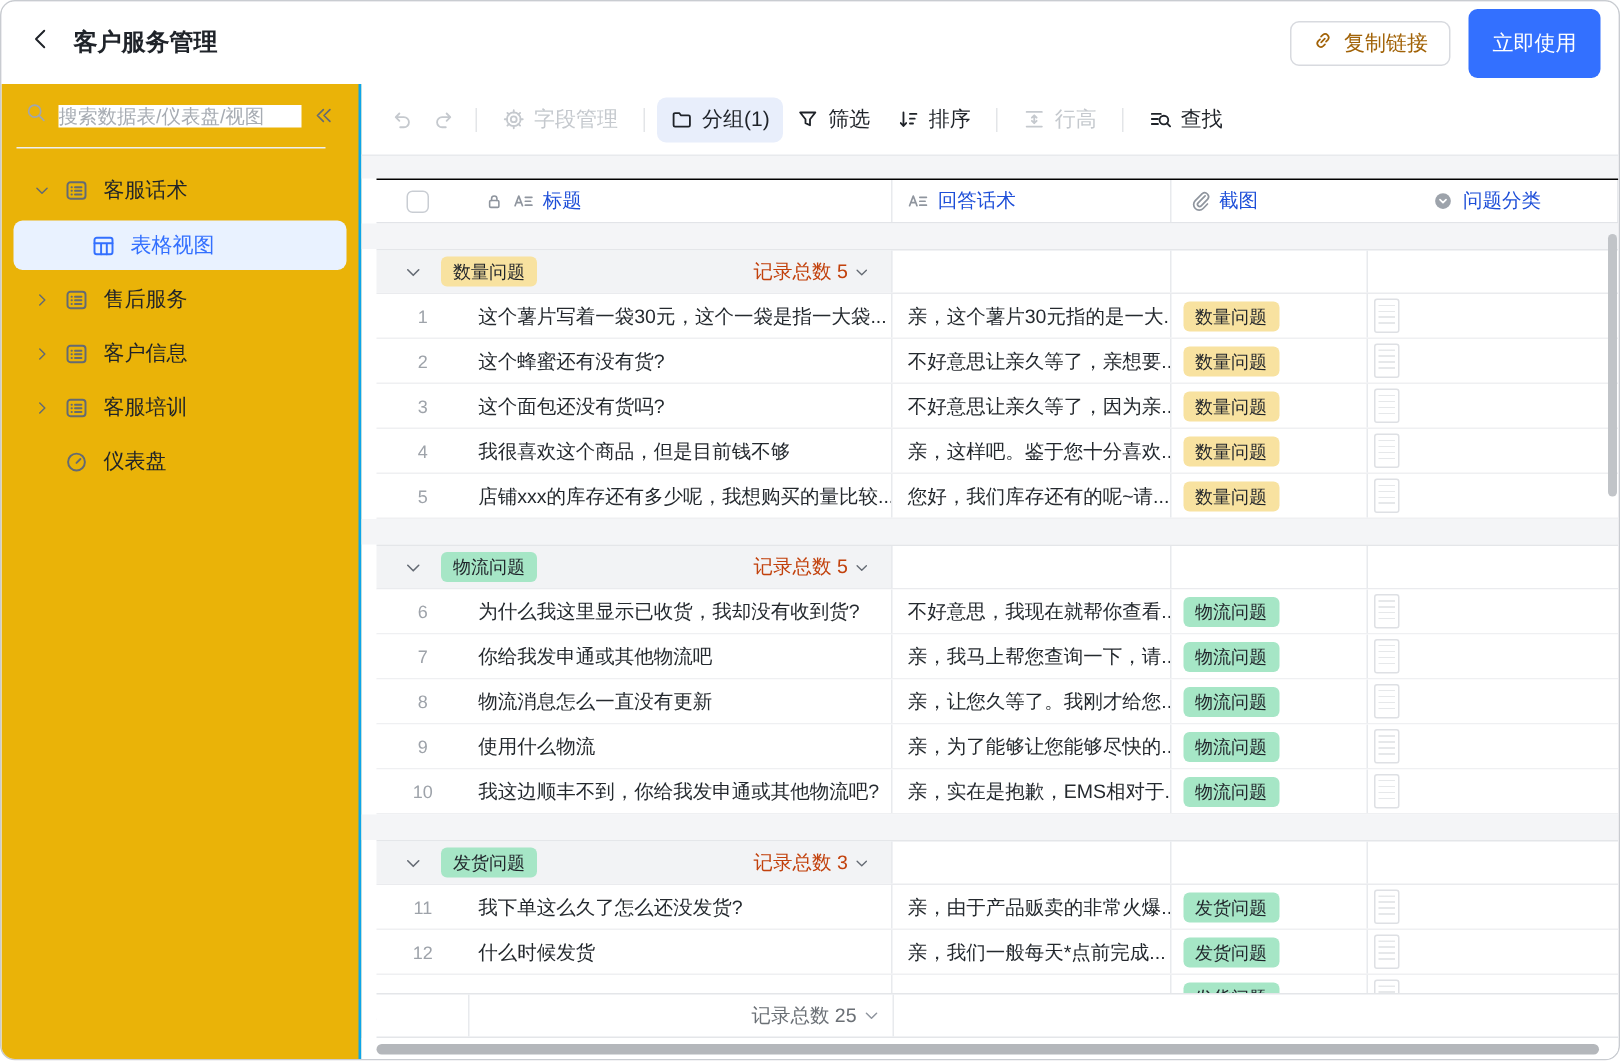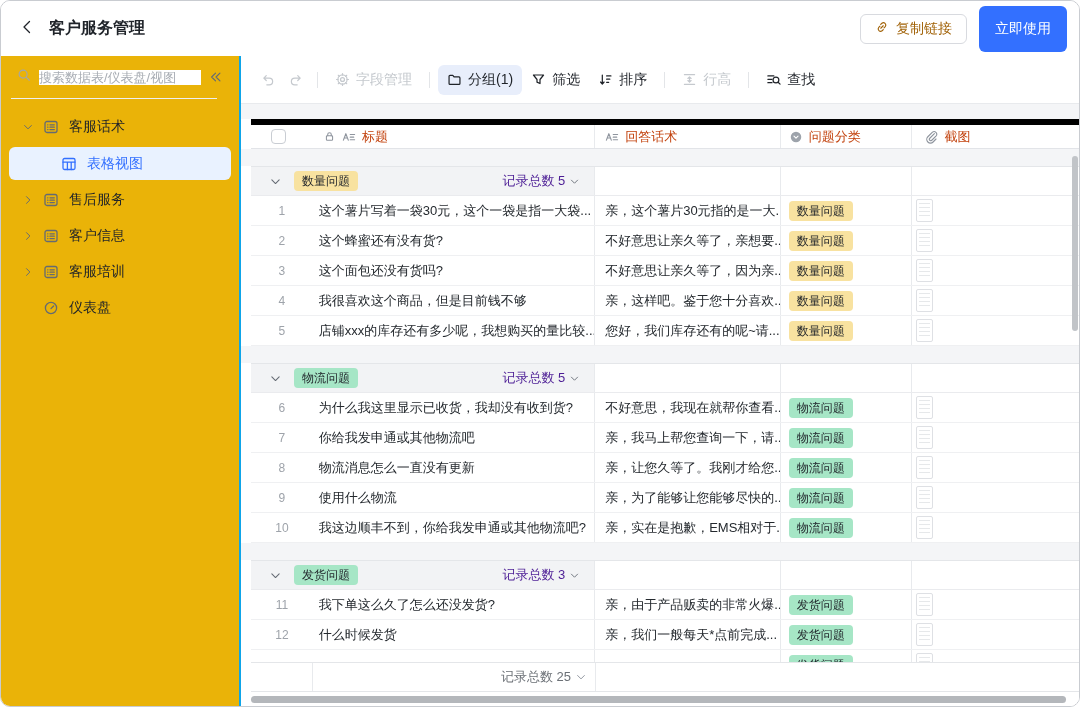--- a/index.html
+++ b/index.html
@@ -36,37 +36,37 @@
   .tbtn { display:flex; align-items:center; gap:6px; height:30px; padding:0 9px; border-radius:6px; font-size:14px; color:#1F2329; cursor:pointer; white-space:nowrap; }
   .tbtn.icon-only { padding:0 6px; }
   .tbtn.disabled { color:#C5C9CE; cursor:default; }
   .tbtn.active { background:#E8EEFB; }
   .tdiv { width:1px; height:16px; background:#E3E5E8; margin:0 8px; }
 
   
   .canvas { position:absolute; left:240px; top:103px; right:0; bottom:0; background:#fff; overflow:hidden; }
   .strip-top { position:absolute; left:0; top:0; right:0; height:15px; background:#F4F5F7; }
   .tablewrap { position:absolute; left:10px; top:15px; right:0; }
-  .thead { height:30px; display:flex; background:#fff; border-top:6px solid #000000; border-bottom:1px solid #E2E4E8; font-size:13px; color:#c2410c; }
+  .thead { height:30px; display:flex; background:#fff; border-top:1px solid #000000; border-bottom:1px solid #E2E4E8; font-size:13px; color:#1d4ed8; }
   .hc { display:flex; align-items:center; gap:6px; }
   .bR { border-right:1px solid #E8EAED; }
   .c-num { width:62px; } .c-title { width:283px; } .c-answer { width:186px; } .c-cat { width:132px; } .c-shot { width:167px; }
   .thead .c-num { padding-left:20px; }
   .thead .c-title { padding-left:10px; }
   .thead .c-answer { padding-left:10px; }
   .thead .c-cat { padding-left:8px; }
   .thead .c-shot { padding-left:12px; }
   .checkbox { width:15px; height:15px; border:1.5px solid #C9CDD3; border-radius:4px; background:#fff; cursor:pointer; }
   .ficon { color:#8F959E; display:flex; }
 
   .ggap { height:17px; background:#F4F5F7; margin-left:-10px; width:calc(100% + 10px); }
   .ghead { height:30px; display:flex; border-top:1px solid #E4E6E9; border-bottom:1px solid #EAEBEE; background:#fff; }
   .ghead .gl { width:345px; background:#F2F3F5; display:flex; align-items:center; padding:0 14px 0 18px; border-right:1px solid #E8EAED; }
   .ghead .gl .chev { color:#646A73; display:flex; cursor:pointer; }
-  .gcount { margin-left:auto; display:flex; align-items:center; gap:4px; color:#4c1d95; font-size:13px; cursor:pointer; }
+  .gcount { margin-left:auto; display:flex; align-items:center; gap:4px; color:#c2410c; font-size:13px; cursor:pointer; }
   .gcount .chev { color:#8F959E; display:flex; }
   .tag { display:inline-block; padding:1px 8px; border-radius:4px; font-size:12px; line-height:18px; color:#1F2329; white-space:nowrap; }
   .gl .tag { margin-left:12px; }
 
   .row { height:30px; display:flex; background:#fff; border-bottom:1px solid #EFF0F2; font-size:13px; color:#24292E; }
   .row .c-num { display:flex; align-items:center; justify-content:center; color:#9EA3AA; font-size:12px; }
   .row .c-title { display:flex; align-items:center; padding:0 8px 0 6px; white-space:nowrap; overflow:hidden; cursor:pointer; }
   .row .c-answer { display:flex; align-items:center; padding:0 8px 0 10px; white-space:nowrap; overflow:hidden; cursor:pointer; }
   .row .c-cat { display:flex; align-items:center; padding-left:8px; cursor:pointer; }
   .row .c-shot { display:flex; align-items:center; padding-left:4px; cursor:pointer; }
@@ -296,37 +296,37 @@
           <span>标题</span>
         </div>
         <div class="hc c-answer bR">
           <span class="ficon" id="ic-text2">
               <svg width="14" height="14" viewBox="0 0 16 16" fill="none" stroke="currentColor" stroke-width="1.3" stroke-linecap="round" stroke-linejoin="round">
                 <path d="M1.6 11.6 4.4 4.2l2.8 7.4M2.6 9.2h3.6M9.4 5.2h5M9.4 8.2h4M9.4 11.2h5"></path>
               </svg>
             </span>
           <span>回答话术</span>
         </div>
+        <div class="hc c-shot">
+          <span class="ficon" id="ic-clip">
+              <svg width="14" height="14" viewBox="0 0 16 16" fill="none" stroke="currentColor" stroke-width="1.3" stroke-linecap="round" stroke-linejoin="round">
+                <path d="M11.9 4.1 6.6 9.4a1.6 1.6 0 0 0 2.3 2.3l5-5.1a3 3 0 0 0-4.2-4.2L4.4 7.7a4.2 4.2 0 0 0 6 6l3.3-3.4"></path>
+              </svg>
+            </span>
+          <span>截图</span>
+        </div>
         <div class="hc c-cat bR">
           <span class="ficon" id="ic-select">
               <svg width="14" height="14" viewBox="0 0 16 16" fill="none" stroke="currentColor" stroke-width="1.3" stroke-linecap="round" stroke-linejoin="round">
                 <circle cx="8" cy="8" r="6" fill="#9DA3AB" stroke="none"></circle>
                 <path d="M5.7 6.9 8 9.2l2.3-2.3" stroke="#fff"></path>
               </svg>
             </span>
           <span>问题分类</span>
         </div>
-        <div class="hc c-shot">
-          <span class="ficon" id="ic-clip">
-              <svg width="14" height="14" viewBox="0 0 16 16" fill="none" stroke="currentColor" stroke-width="1.3" stroke-linecap="round" stroke-linejoin="round">
-                <path d="M11.9 4.1 6.6 9.4a1.6 1.6 0 0 0 2.3 2.3l5-5.1a3 3 0 0 0-4.2-4.2L4.4 7.7a4.2 4.2 0 0 0 6 6l3.3-3.4"></path>
-              </svg>
-            </span>
-          <span>截图</span>
-        </div>
       </div>
       <div id="groups">
           <div class="ggap"></div>
           <div class="ghead">
             <div class="gl">
               <span class="chev">
                 <svg width="13" height="13" viewBox="0 0 16 16" fill="none" stroke="currentColor" stroke-width="1.3" stroke-linecap="round" stroke-linejoin="round">
                   <path d="M3.5 6 8 10.5 12.5 6"></path>
                 </svg>
               </span>

